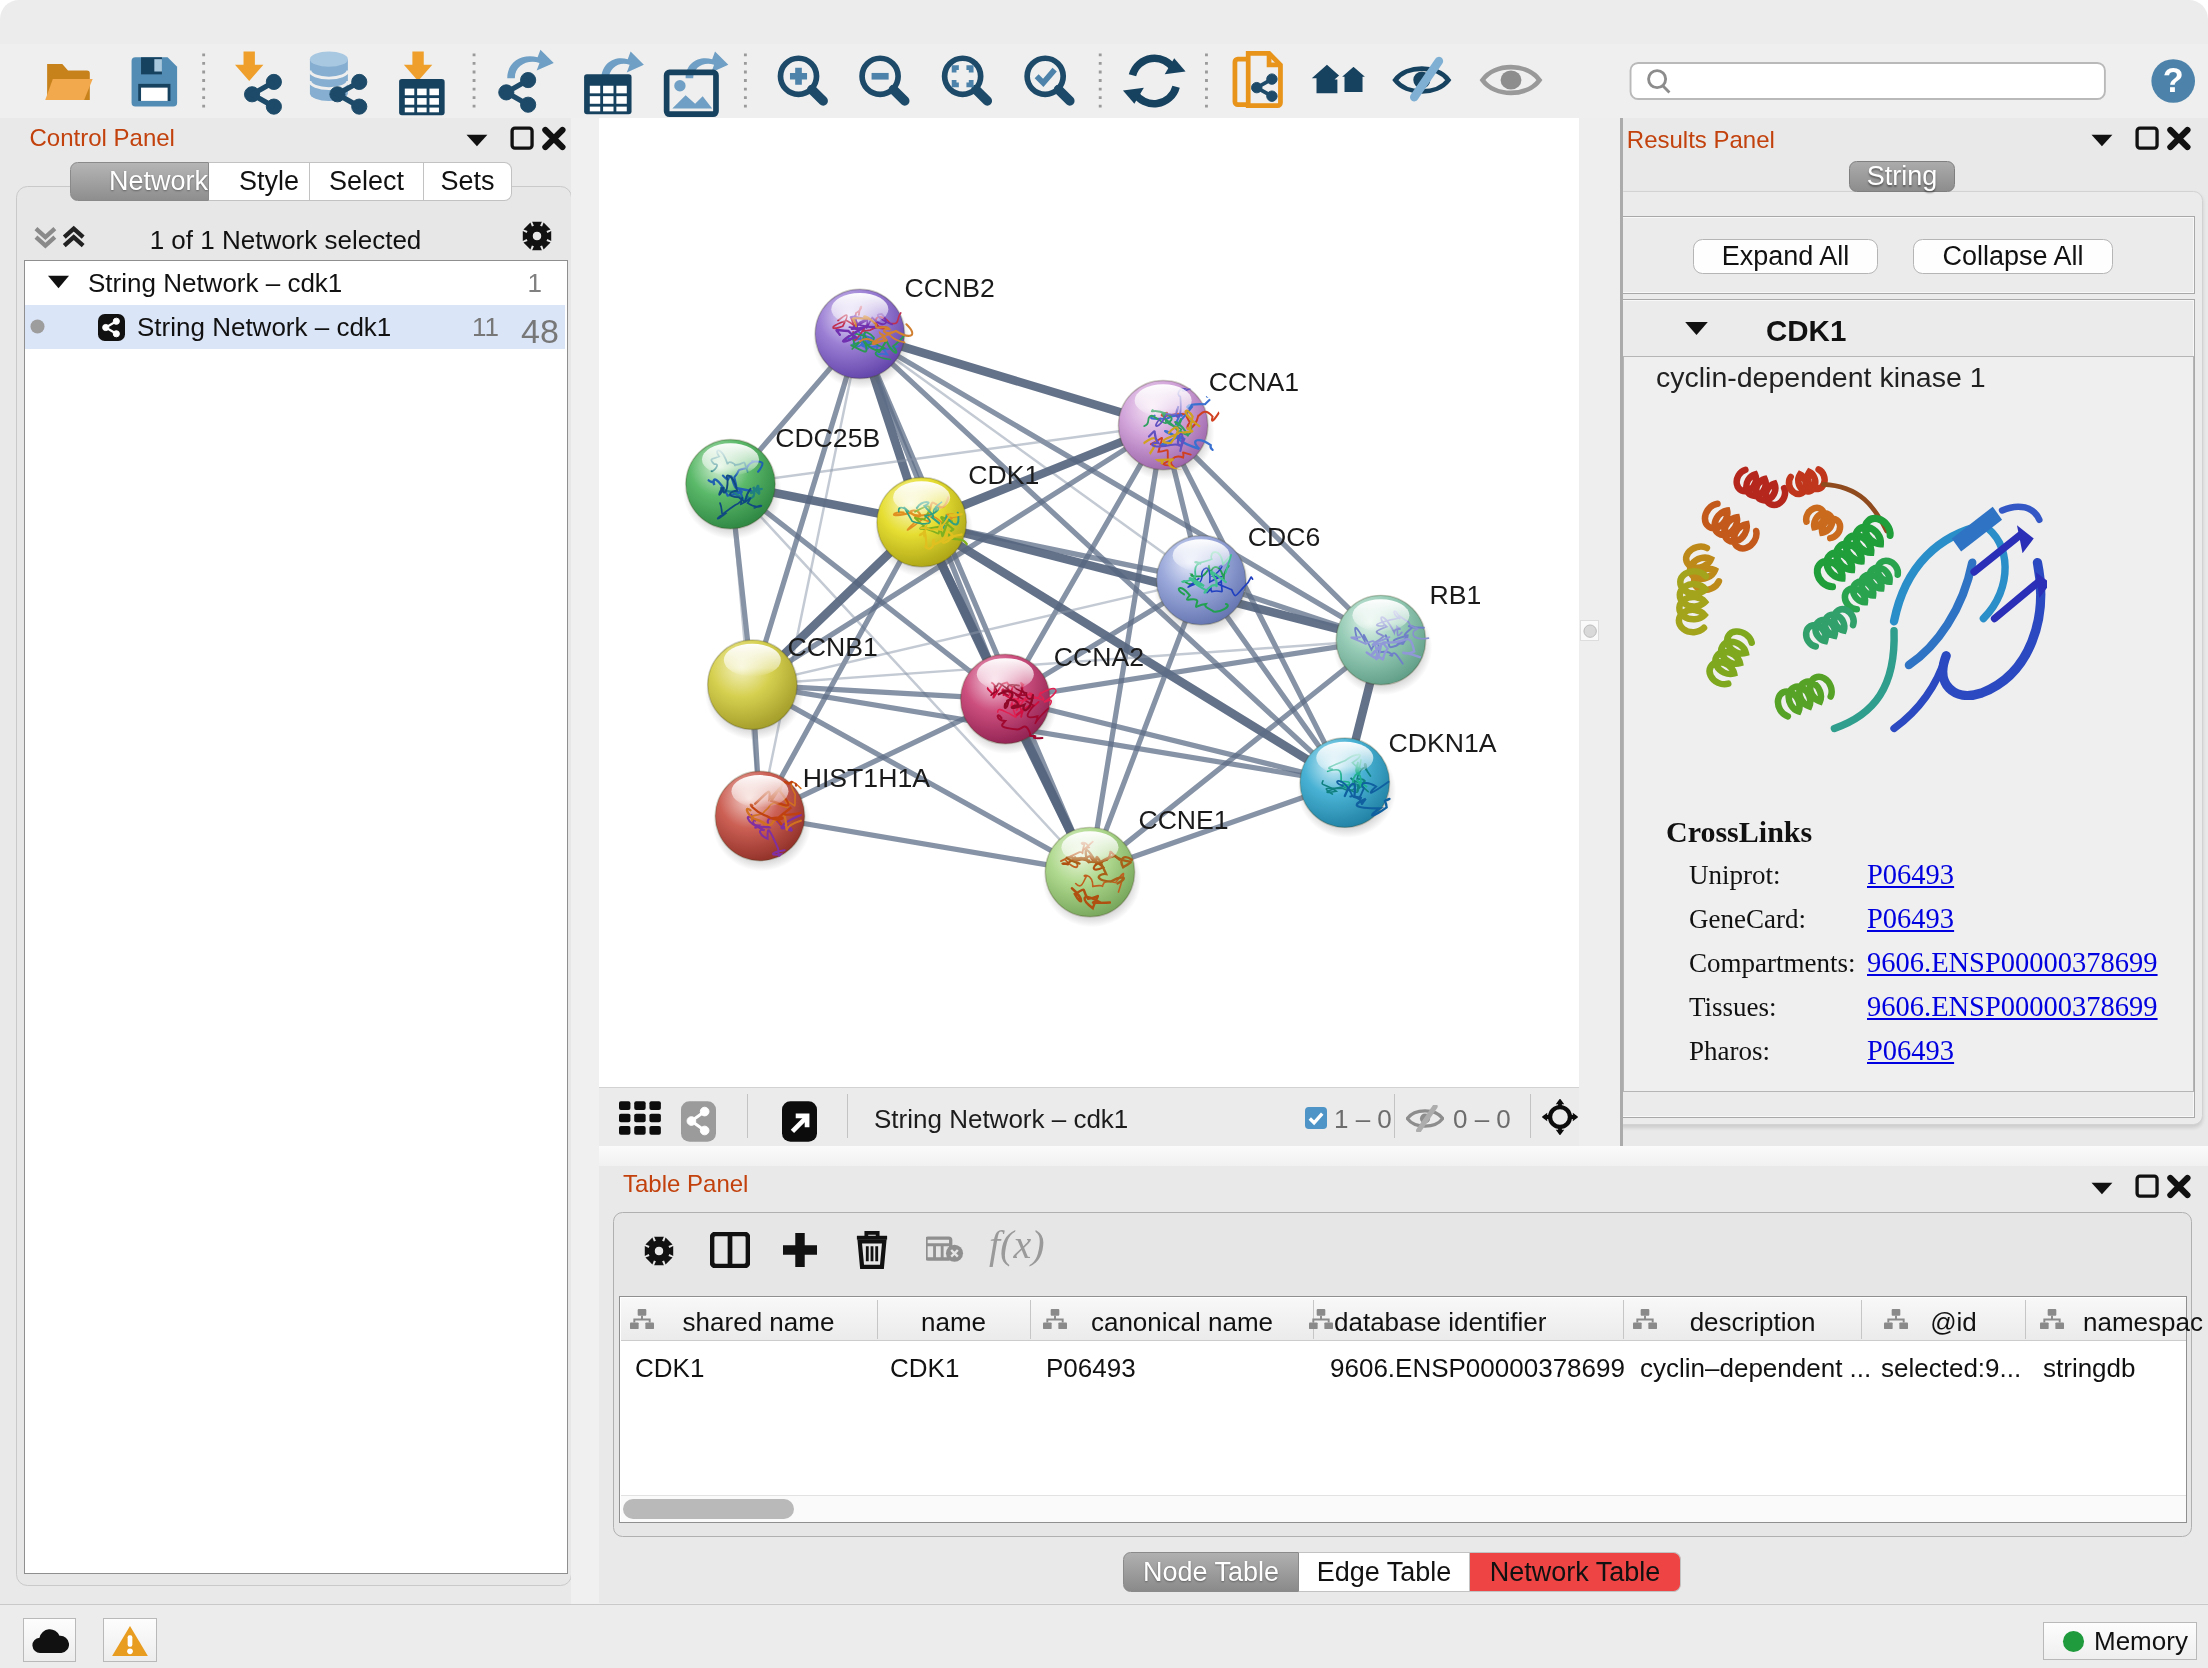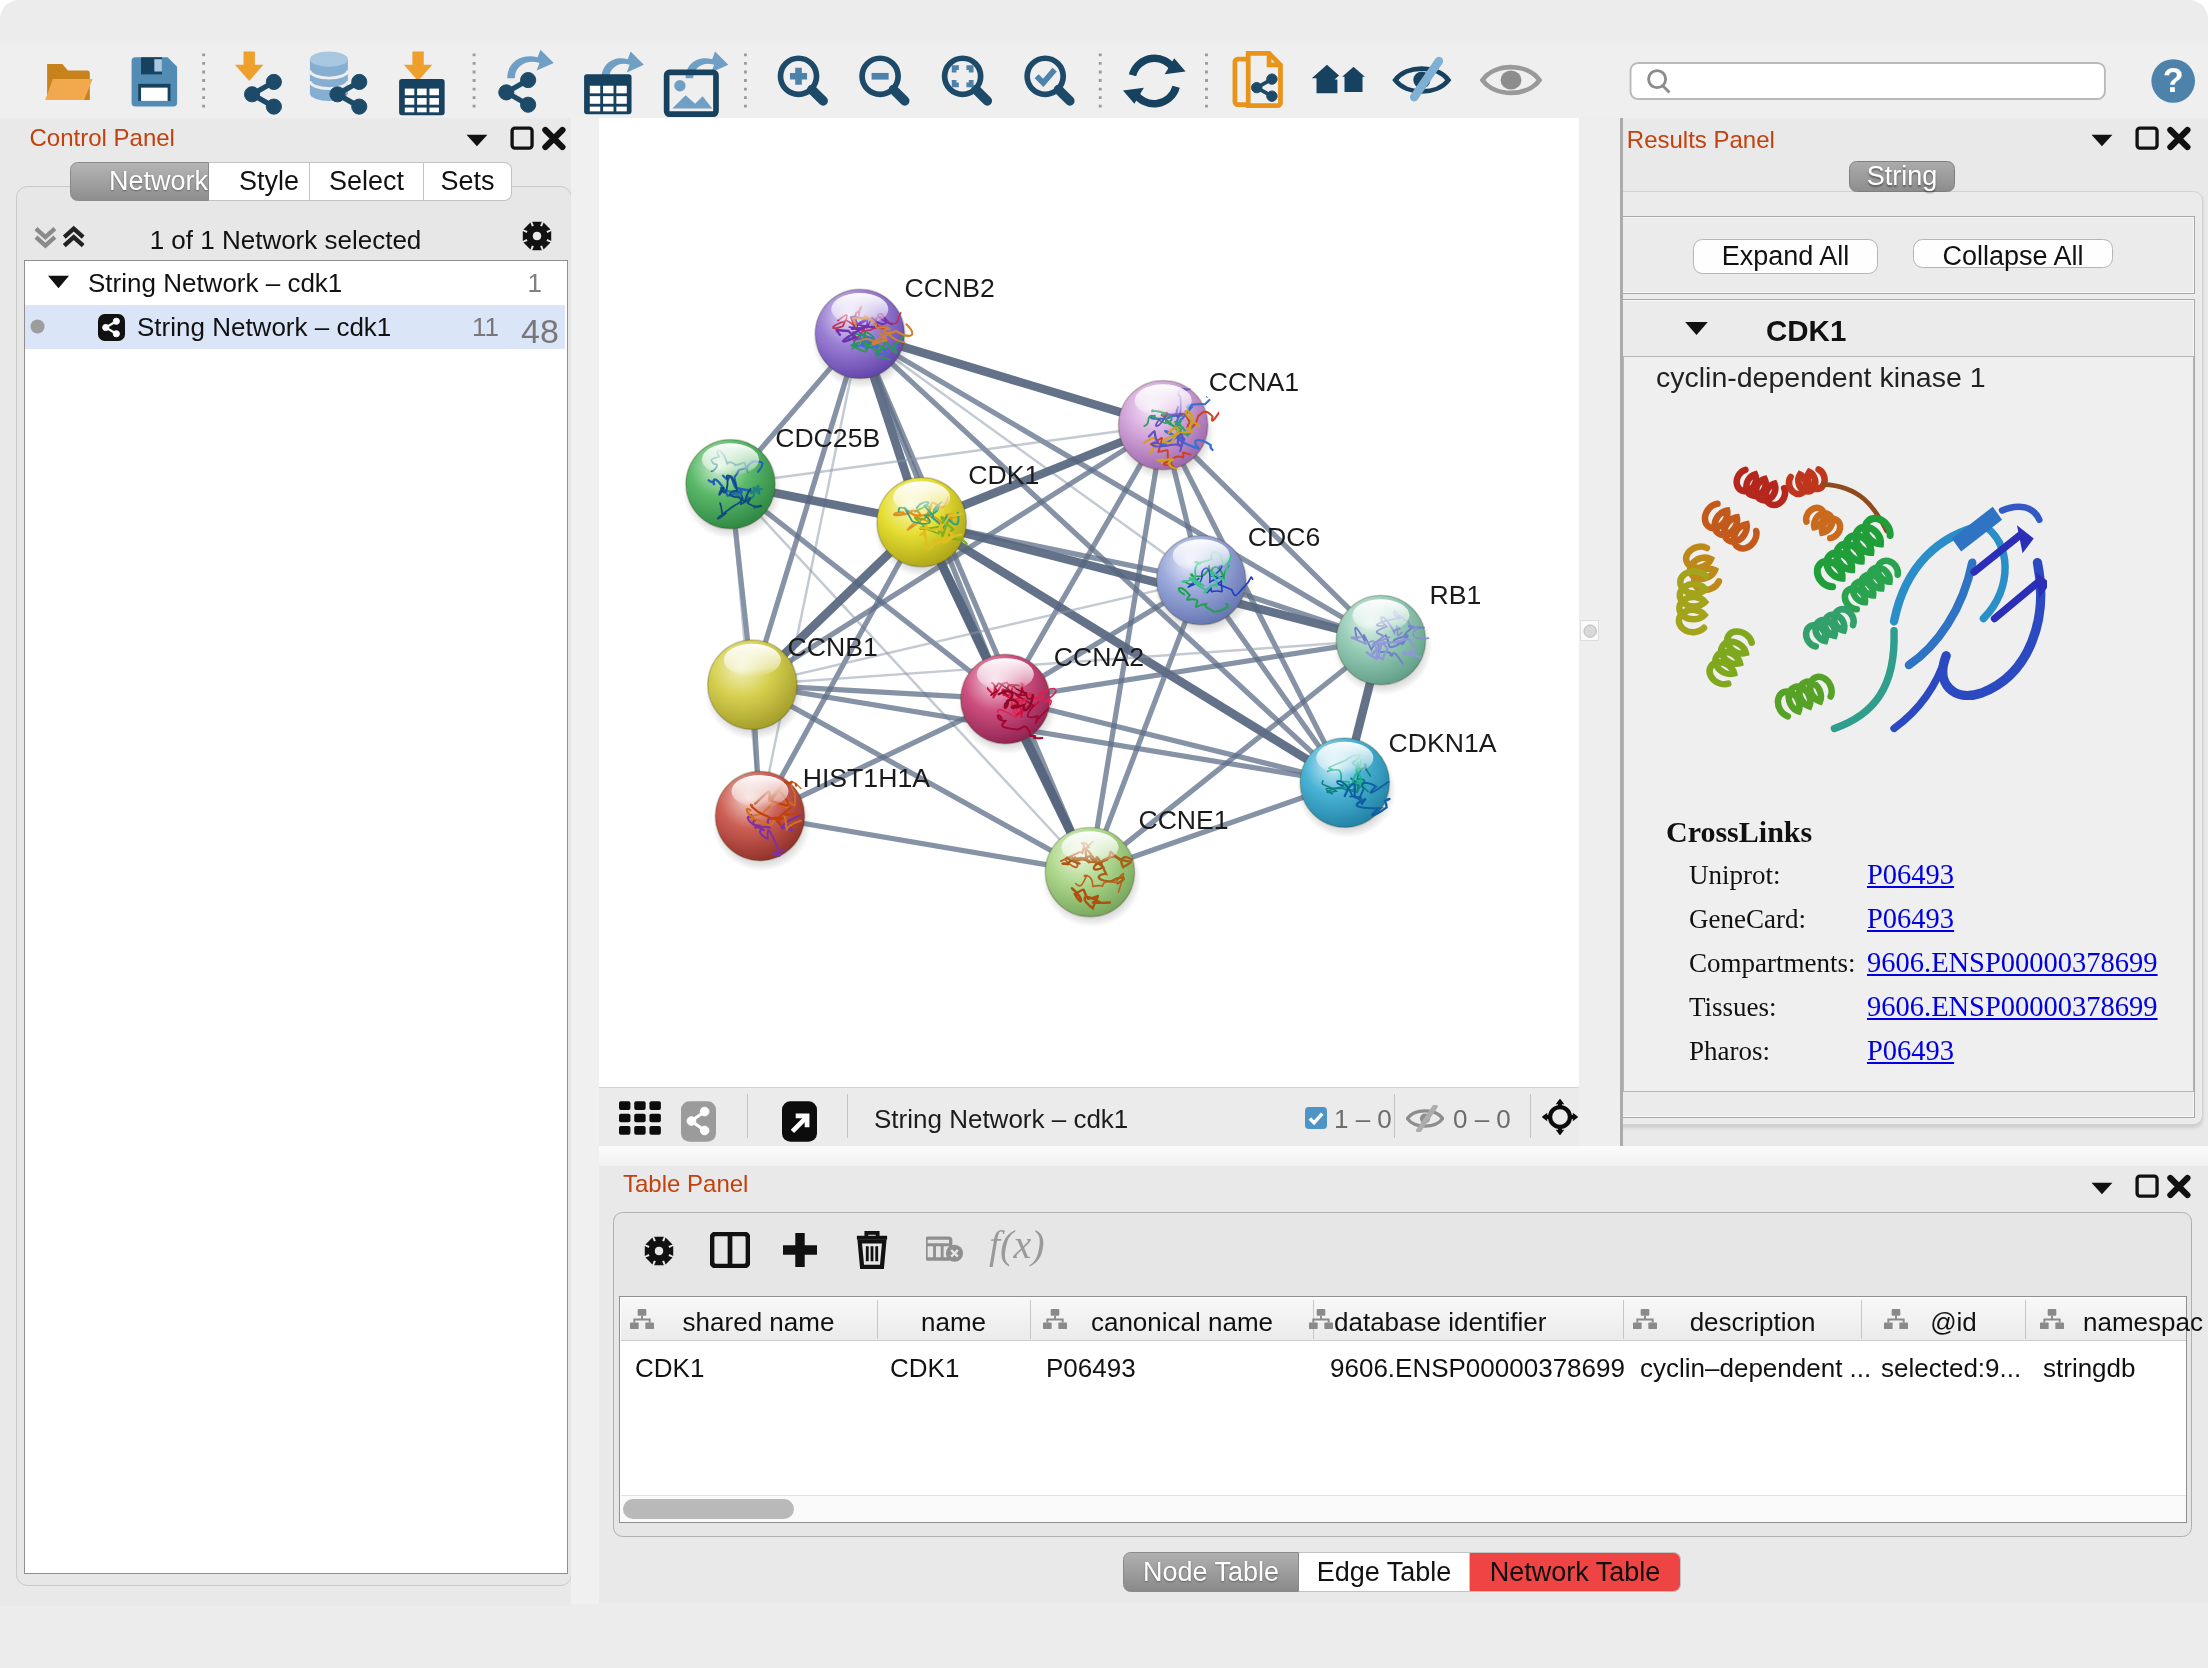--- a/index.html
+++ b/index.html
@@ -617,21 +617,21 @@
    <rect x="58" y="2" width="21" height="21" rx="3" fill="none" stroke="#111" stroke-width="3.5"></rect>
    <path d="M93 4 l18 18 M111 4 l-18 18" stroke="#111" stroke-width="6.5" stroke-linecap="round"></path>
  </svg>
 
  <div class="abs" style="left:-8.6px;top:73px;width:589px;height:934px;background:#ebebeb;border:1.9px solid #d2d2d2;border-radius:9.5px;box-shadow:0 2.9px 3.8px rgba(0,0,0,0.12);"></div>
 
  <div class="abs" style="left:226px;top:43px;width:106px;height:31px;background:linear-gradient(#ababab,#8d8d8d);border:1px solid #7f7f7f;border-radius:7.6px;color:#fff;font-size:27px;text-align:center;line-height:29.5px;text-shadow:0 1.9px 1.9px rgba(0,0,0,.4);">String</div>
 
  <div class="abs" style="left:-1.9px;top:98px;width:574px;height:78px;border:1px solid #a8a8a8;box-shadow:inset 0 0 0 1px #f8f8f8;"></div>
  <div class="abs" style="left:70px;top:121px;width:185px;height:35px;background:#fefefe;border:1px solid #b5b5b5;border-radius:9.5px;font-size:27px;color:#111;text-align:center;line-height:33px;">Expand All</div>
- <div class="abs" style="left:290px;top:121px;width:200px;height:29px;background:#fefefe;border:1px solid #b5b5b5;border-radius:9.5px;font-size:27px;color:#111;text-align:center;line-height:33px;">Collapse All</div>
+ <div class="abs" style="left:290px;top:121px;width:200px;height:35px;background:#fefefe;border:1px solid #b5b5b5;border-radius:9.5px;font-size:27px;color:#111;text-align:center;line-height:33px;">Collapse All</div>
 
  <div class="abs" style="left:-1.9px;top:181px;width:574px;height:819px;border:1px solid #a8a8a8;box-shadow:inset 0 0 0 1px #f8f8f8;"></div>
  <svg class="abs" style="left:61px;top:202px;" width="25" height="17" viewBox="0 0 26 18">
         <path d="M1 2 h24 l-12 14 z" fill="#111"></path>
       </svg>
  <div class="abs" style="left:143px;top:196px;font-size:29.5px;font-weight:bold;color:#111;">CDK1</div>
  <div class="abs" style="left:0px;top:238px;width:571px;height:736px;border:1px solid #b5b5b5;background:#efefef;"></div>
  <div class="abs" style="left:33px;top:243px;font-size:28.5px;color:#222;">cyclin-dependent kinase 1</div>
 
  <svg class="abs" style="left:51px;top:331px;" width="373" height="312" viewBox="0 0 400 335">
@@ -770,14 +770,31 @@
  <div class="abs" style="left:731px;top:187px;font-size:26px;color:#111;">9606.ENSP00000378699</div>
  <div class="abs" style="left:1041px;top:187px;font-size:26px;color:#111;">cyclin–dependent ...</div>
  <div class="abs" style="left:1282px;top:187px;font-size:26px;color:#111;">selected:9...</div>
  <div class="abs" style="left:1444px;top:187px;font-size:26px;color:#111;">stringdb</div>
  <div class="abs" style="left:22px;top:329px;width:1565px;height:27px;background:#fafafa;border-top:1px solid #e2e2e2;"></div>
  <div class="abs" style="left:24px;top:333px;width:171px;height:20px;background:#b9b9b9;border-radius:10.5px;"></div>
  <div class="abs" style="left:524px;top:386px;width:176px;height:40px;background:linear-gradient(#b0b0b0,#8a8a8a);border:1px solid #8a8a8a;border-radius:7.6px 0 0 7.6px;color:#fff;font-size:27px;text-align:center;line-height:38px;text-shadow:0 1px 1.9px rgba(0,0,0,.35);">Node Table</div>
  <div class="abs" style="left:700px;top:386px;width:171px;height:40px;background:#fff;border:1px solid #c2c2c2;border-left:none;font-size:27px;color:#111;text-align:center;line-height:38px;">Edge Table</div>
  <div class="abs" style="left:871px;top:386px;width:211px;height:40px;background:#ef4444;border:1px solid #c2c2c2;border-left:none;border-radius:0 7.6px 7.6px 0;font-size:27px;color:#111;text-align:center;line-height:38px;">Network Table</div>
 </div>
+<div id="statusbar">
+ <div class="abs" style="left:23px;top:13.3px;width:53px;height:44px;background:linear-gradient(#fdfdfd,#ededed);border:1px solid #b9b9b9;"></div>
+ <svg class="abs" style="left:31px;top:24px;" width="38" height="25" viewBox="0 0 40 26">
+        <path d="M10 25 a8 8 0 0 1 -1 -16 a11 11 0 0 1 21 -2 a7.5 7.5 0 0 1 2 18 z" fill="#111"></path>
+      </svg>
+ <div class="abs" style="left:103px;top:13.3px;width:54px;height:44px;background:linear-gradient(#fdfdfd,#ededed);border:1px solid #b9b9b9;"></div>
+ <svg class="abs" style="left:111px;top:20px;" width="38" height="32" viewBox="0 0 40 34">
+        <path d="M20 1 L39 33 H1 Z" fill="#e89c20"></path>
+        <rect x="17.5" y="11" width="5" height="12" rx="2" fill="#fff"></rect>
+        <circle cx="20" cy="28" r="3" fill="#fff"></circle>
+      </svg>
+ <div class="abs" style="left:2043px;top:17px;width:154px;height:38px;background:linear-gradient(#fdfdfd,#efefef);border:1px solid #b9b9b9;"></div>
+ <svg class="abs" style="left:2062px;top:25px;" width="23" height="23" viewBox="0 0 24 24">
+        <circle cx="12" cy="12" r="11" fill="#1f9a3c"></circle>
+      </svg>
+ <div class="abs" style="left:2094px;top:21px;font-size:26px;color:#111;">Memory</div>
 </div>
+</div>
 
 
 </body></html>

